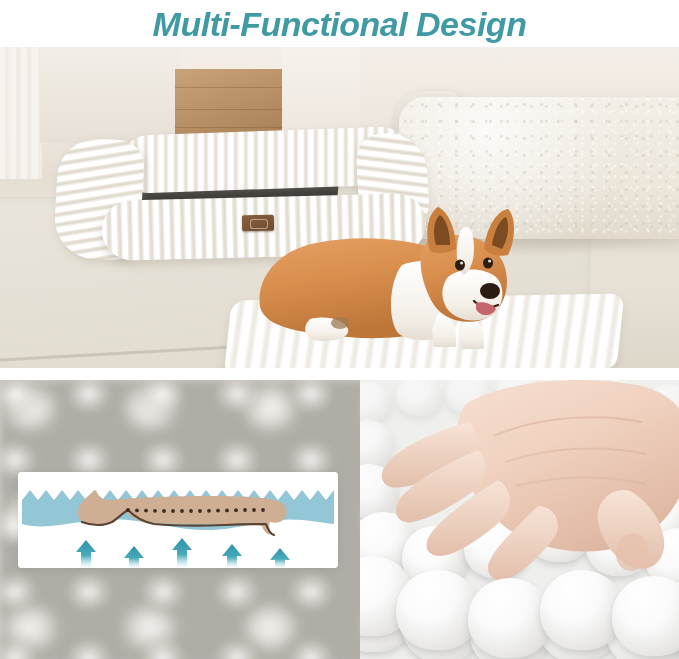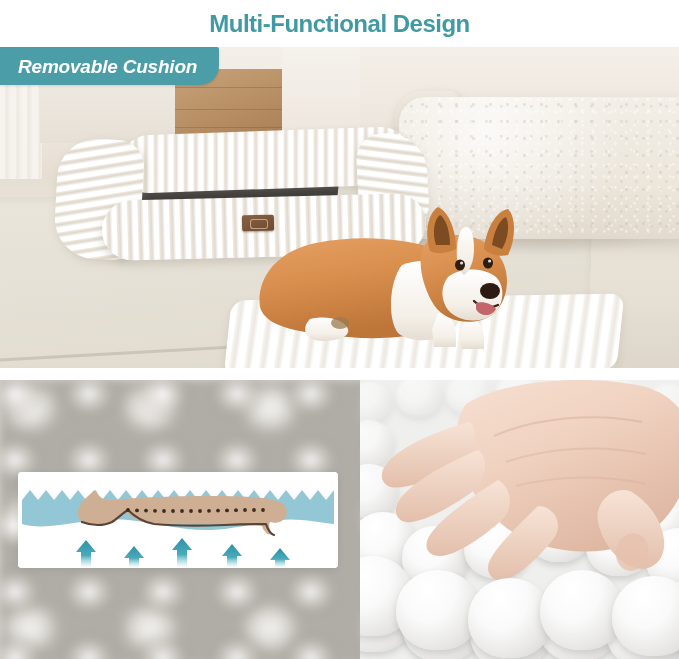--- a/index.html
+++ b/index.html
@@ -15,22 +15,23 @@
   
   .header {
     height:47px;
     width:679px;
     display:flex;
     align-items:center;
     justify-content:center;
     background:#ffffff;
   }
   .header-title {
-    font-size:24px;
+    font-size:34px;
     font-weight:bold;
+    font-style:italic;
     letter-spacing:-0.5px;
     color:#3f9aa3;
     white-space:nowrap;
     line-height:1;
     text-rendering:optimizeLegibility;
   }
 
   
   .panel { position:relative; width:679px; overflow:hidden; }
   .panel-top { height:321px; }
@@ -371,23 +372,20 @@
           <circle cx="237.6" cy="66" r="1.6" fill="#ffffff" opacity=".85"></circle>
 
           <ellipse cx="238" cy="96" rx="10" ry="8" fill="#2b1b12"></ellipse>
 
           <path d="M222,106 C228,112 238,114 246,110" stroke="#3a2518" stroke-width="2.4" fill="none" stroke-linecap="round"></path>
           <path d="M224,108 C230,106 240,108 244,114 C240,122 228,122 224,114 Z" fill="#c4646b"></path>
         </svg>
       </div>
     </div>
 
-    <div class="badge">
-      <span class="badge-label">Removable Cushion</span>
-    </div>
   </div>
 
   <div class="divider"></div>
 
   <div class="panel panel-bottom">
 
     <div class="scene-bottom">
       <div class="foam-bg"></div>
       <div class="foam-bg2"></div>
 

